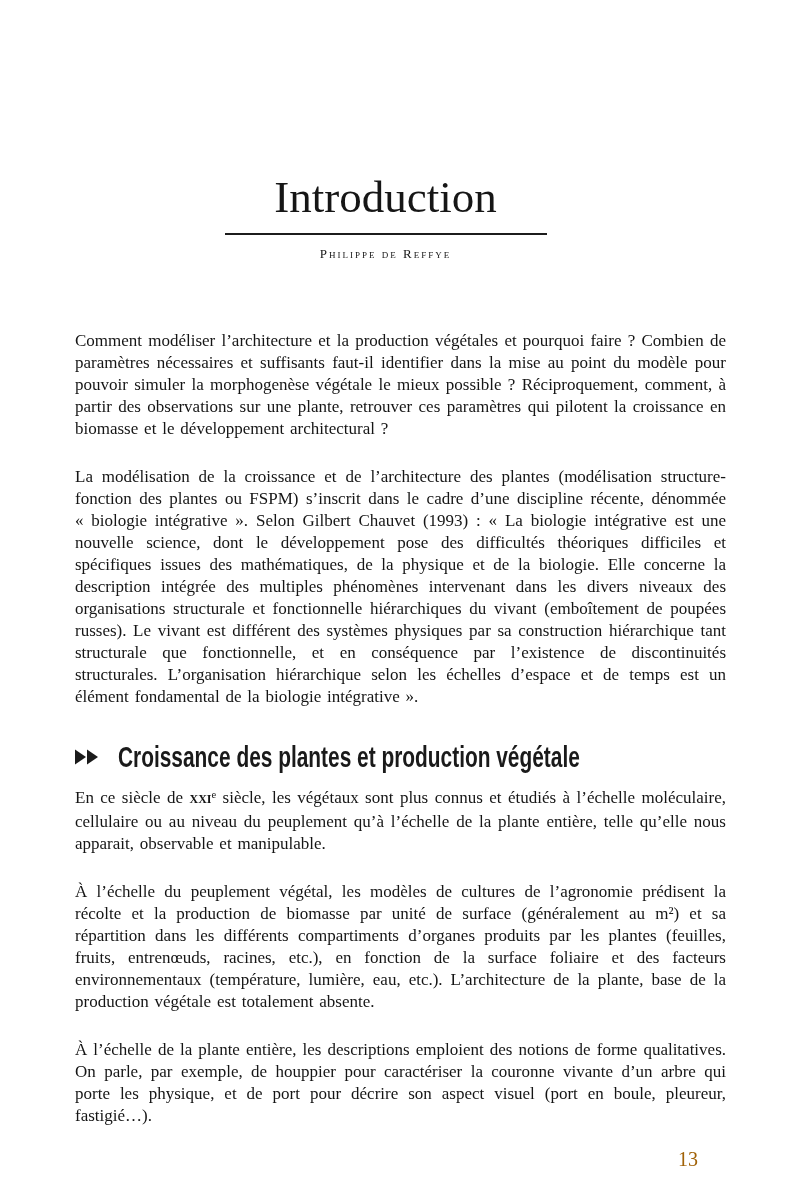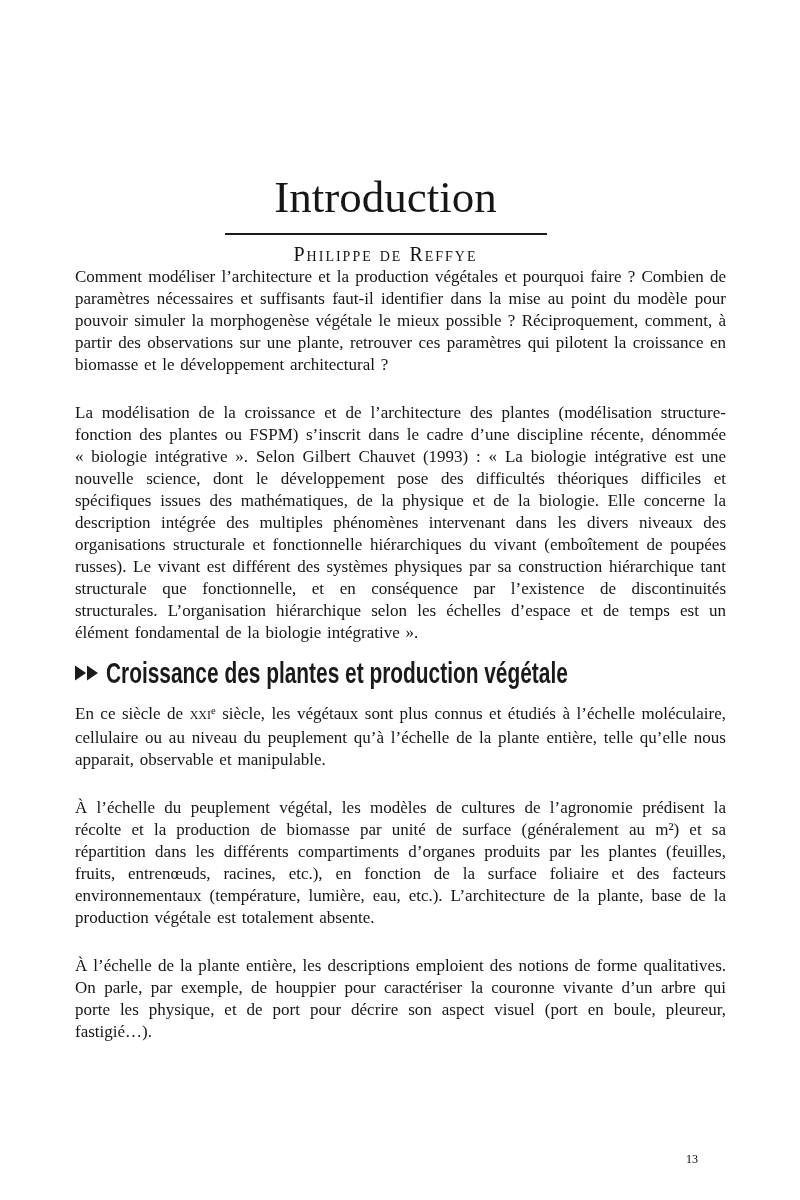--- a/index.html
+++ b/index.html
@@ -32,75 +32,76 @@
     color: #161616;
   }
   .title-rule {
     width: 322px;
     height: 2px;
     background: #1c1c1c;
     margin: 13px auto 0 auto;
   }
   .author {
     margin-top: 7px;
-    font-size: 20px;
+    font-size: 13px;
     line-height: 24px;
     text-align: center;
     font-variant: small-caps;
     letter-spacing: 2px;
     color: #141414;
   }
   .body-text p {
     font-size: 17px;
     line-height: 22px;
     text-align: justify;
     word-spacing: 1.6px;
     color: #151515;
   }
-  .p-first { }
+  .p-first { margin-top: 64px; }
   .p-next  { margin-top: 26px; }
   .section-heading {
-    margin-top: 12px;
+    margin-top: 32px;
     display: flex;
     align-items: center;
     line-height: 34px;
     white-space: nowrap;
+    gap: 12px;
   }
   .section-heading .marker {
     flex: 0 0 auto;
     width: 24px;
     height: 16px;
     margin-right: 7px;
     display: block;
   }
   .section-heading .heading-label {
     display: inline-block;
     font-family: "Liberation Sans", sans-serif;
     font-weight: 700;
     font-size: 29px;
     color: #1a1a1a;
     transform: scaleX(0.72);
     transform-origin: left center;
     letter-spacing: 0;
   }
   .p-after-heading { margin-top: 13px; }
-  .sc { font-variant: small-caps; }
+  .sc { font-variant: small-caps; font-weight: bold; }
   sup {
     font-size: 62%;
     vertical-align: baseline;
     position: relative;
     top: -0.45em;
   }
   .page-number {
     position: absolute;
     top: 1147px;
     right: 98px;
-    font-size: 12px;
+    font-size: 20px;
     line-height: 24px;
-    color: #000000;
+    color: #a16207;
   }
 </style>
 </head>
 <body>
 
 <div class="page">
   <div class="content">
 
     <div class="title-block">
       <h1 class="chapter-title">Introduction</h1>

